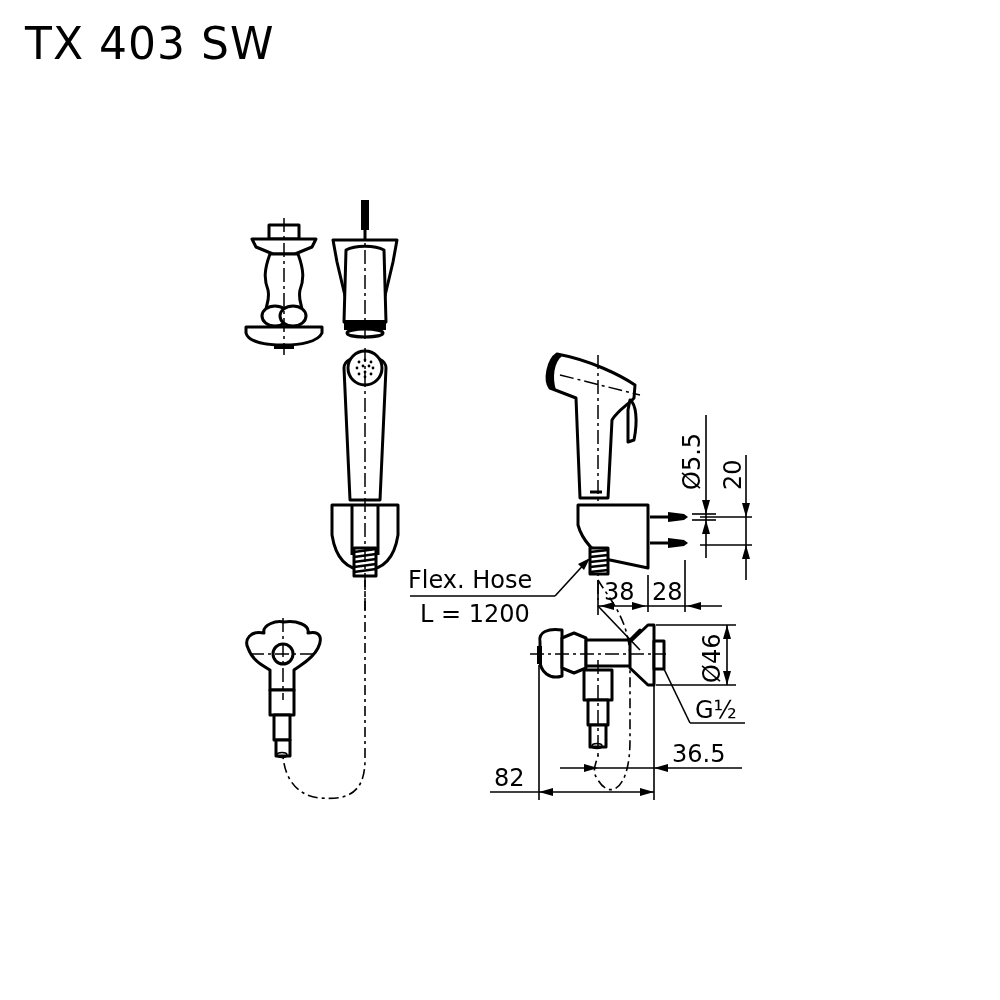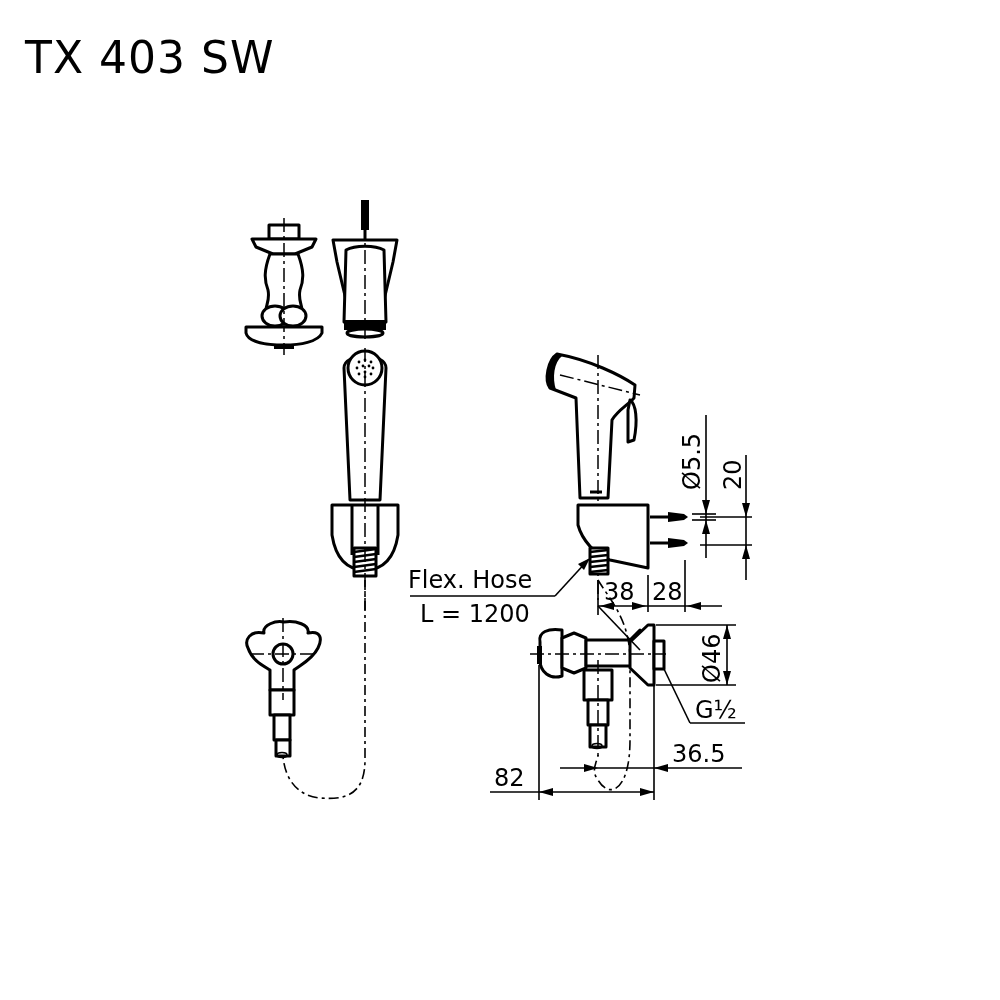--- a/index.html
+++ b/index.html
@@ -1,17 +1,17 @@
 <!DOCTYPE html>
 <html><head>
 <meta charset="utf-8">
 <style>
   html, body { margin: 0; padding: 0; background: #ffffff; }
   body { width: 1000px; height: 1000px; position: relative; overflow: hidden; font-family: "DejaVu Sans", sans-serif; }
-  .title { position: absolute; left: 25px; top: 32px; font-size: 44px; color: #000; letter-spacing: 1px; }
+  .title { position: absolute; left: 25px; top: 18px; font-size: 44px; color: #000; letter-spacing: 1px; }
   svg { position: absolute; left: 0; top: 0; }
   .ln { stroke: #000; stroke-width: 3; fill: none; stroke-linejoin: round; }
   .lnf { stroke: #000; stroke-width: 3; fill: #fff; stroke-linejoin: round; }
   .thin { stroke: #000; stroke-width: 1.6; fill: none; }
   .center { stroke: #000; stroke-width: 1.5; fill: none; stroke-dasharray: 14 4 3 4; }
   .hose { stroke: #000; stroke-width: 1.6; fill: none; stroke-dasharray: 10 4 3 4; }
   .dimtxt { font-family: "DejaVu Sans", sans-serif; font-size: 24px; fill: #000; }
   .arrow { fill: #000; stroke: none; }
 </style>
 </head>

